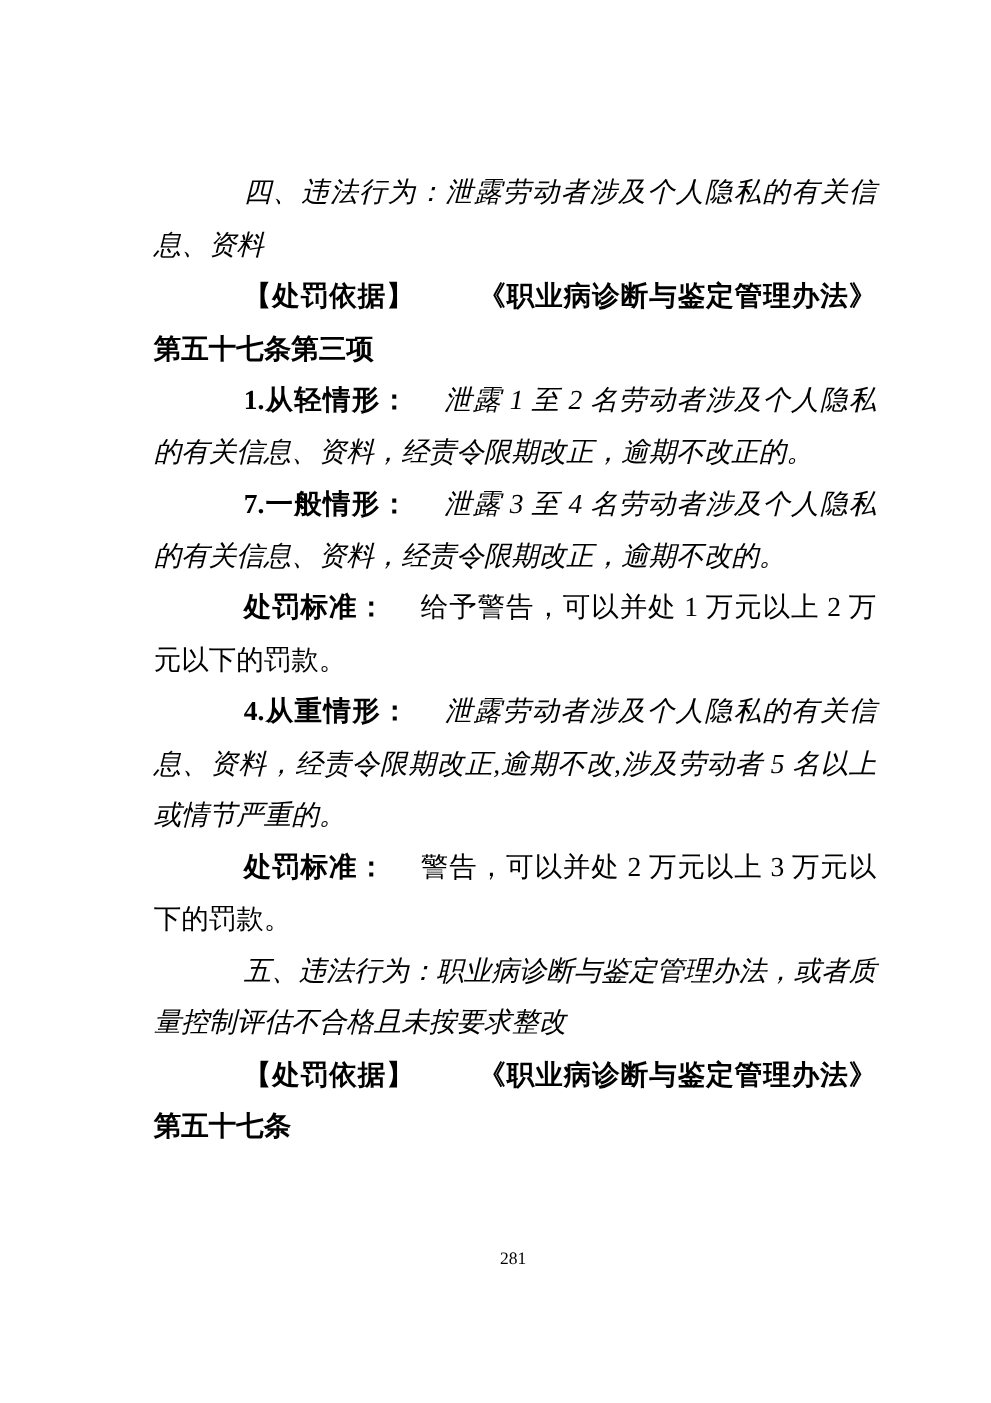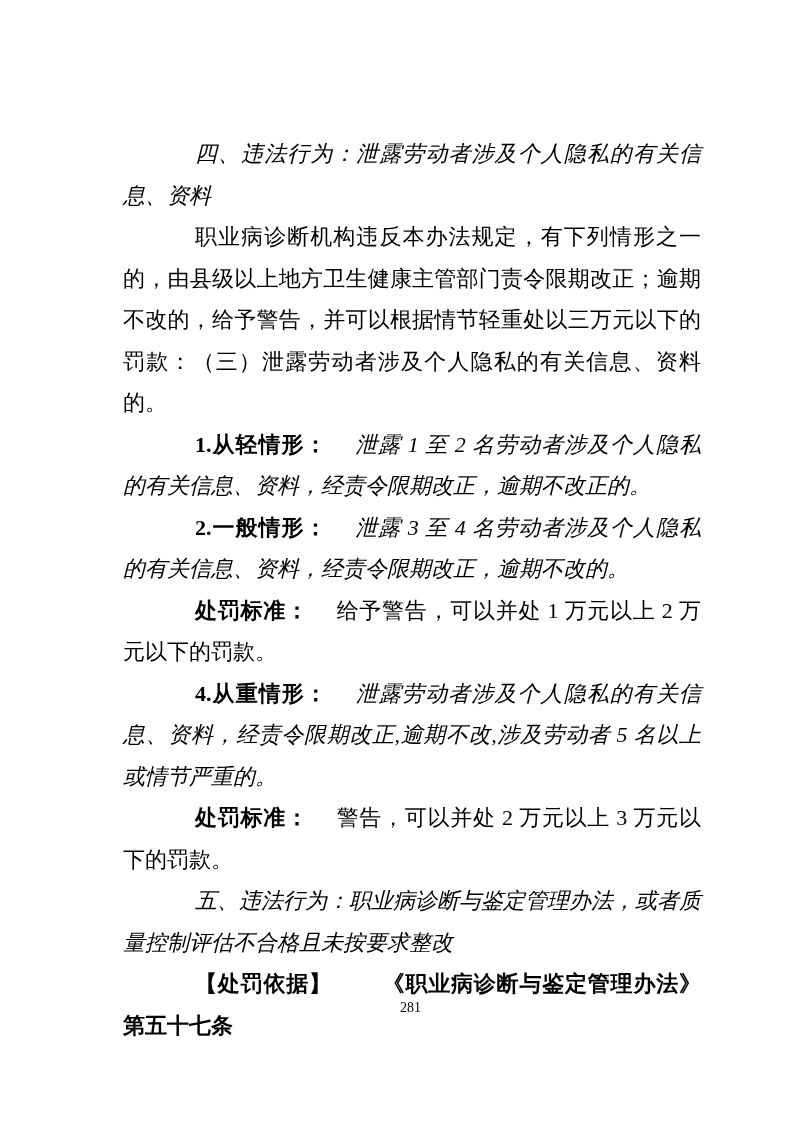--- a/index.html
+++ b/index.html
@@ -62,23 +62,23 @@
     font-family: "Liberation Serif", "DejaVu Serif", serif;
     color: #000000;
   }
 </style>
 </head>
 <body>
 
 <div class="page">
   <div class="content">
       <p class="para"><span class="seg-kaiti">四、违法行为：泄露劳动者涉及个人隐私的有关信息、资料</span></p>
-      <p class="para"><span class="seg-fangsong">职业病诊断机构违反本办法规定，有下列情形之一的，由县级以上地方卫生健康主管部门责令限期改正；逾期不改的，给予警告，并可以根据情节轻重处以三万元以下的罚款：（三）泄露劳动者涉及个人隐私的有关信息、资料的。</span></p>
+      <p class="para"><span class="seg-bold">【处罚依据】</span><span class="seg-bold">　《职业病诊断与鉴定管理办法》第五十七条第三项</span></p>
       <p class="para"><span class="seg-bold">1.从轻情形：</span><span class="seg-kaiti">泄露 1 至 2 名劳动者涉及个人隐私的有关信息、资料，经责令限期改正，逾期不改正的。</span></p>
-      <p class="para"><span class="seg-bold">2.一般情形：</span><span class="seg-kaiti">泄露 3 至 4 名劳动者涉及个人隐私的有关信息、资料，经责令限期改正，逾期不改的。</span></p>
+      <p class="para"><span class="seg-bold">7.一般情形：</span><span class="seg-kaiti">泄露 3 至 4 名劳动者涉及个人隐私的有关信息、资料，经责令限期改正，逾期不改的。</span></p>
       <p class="para"><span class="seg-bold">处罚标准：</span><span class="seg-song">给予警告，可以并处 1 万元以上 2 万元以下的罚款。</span></p>
       <p class="para"><span class="seg-bold">4.从重情形：</span><span class="seg-kaiti">泄露劳动者涉及个人隐私的有关信息、资料，经责令限期改正,逾期不改,涉及劳动者 5 名以上或情节严重的。</span></p>
       <p class="para"><span class="seg-bold">处罚标准：</span><span class="seg-song">警告，可以并处 2 万元以上 3 万元以下的罚款。</span></p>
       <p class="para"><span class="seg-kaiti">五、违法行为：职业病诊断与鉴定管理办法，或者质量控制评估不合格且未按要求整改</span></p>
       <p class="para"><span class="seg-bold">【处罚依据】</span><span class="seg-bold">　《职业病诊断与鉴定管理办法》第五十七条</span></p>
     </div>
   <div class="footer">281</div>
 </div>
 
 </body></html>

